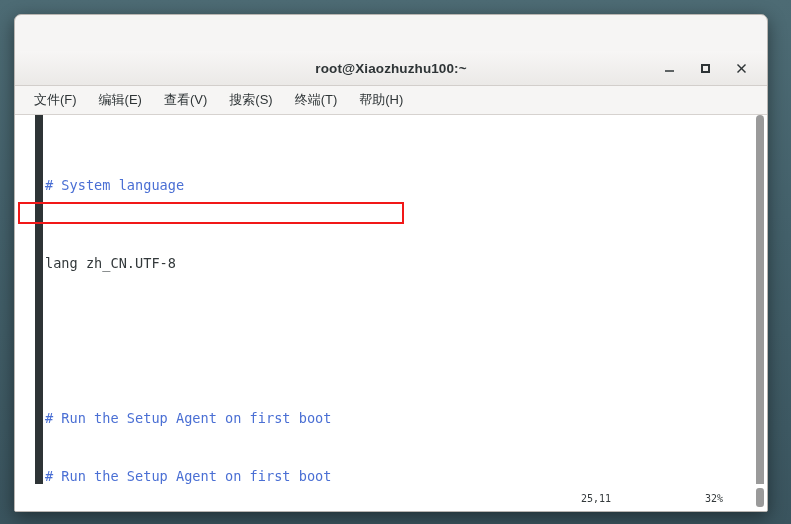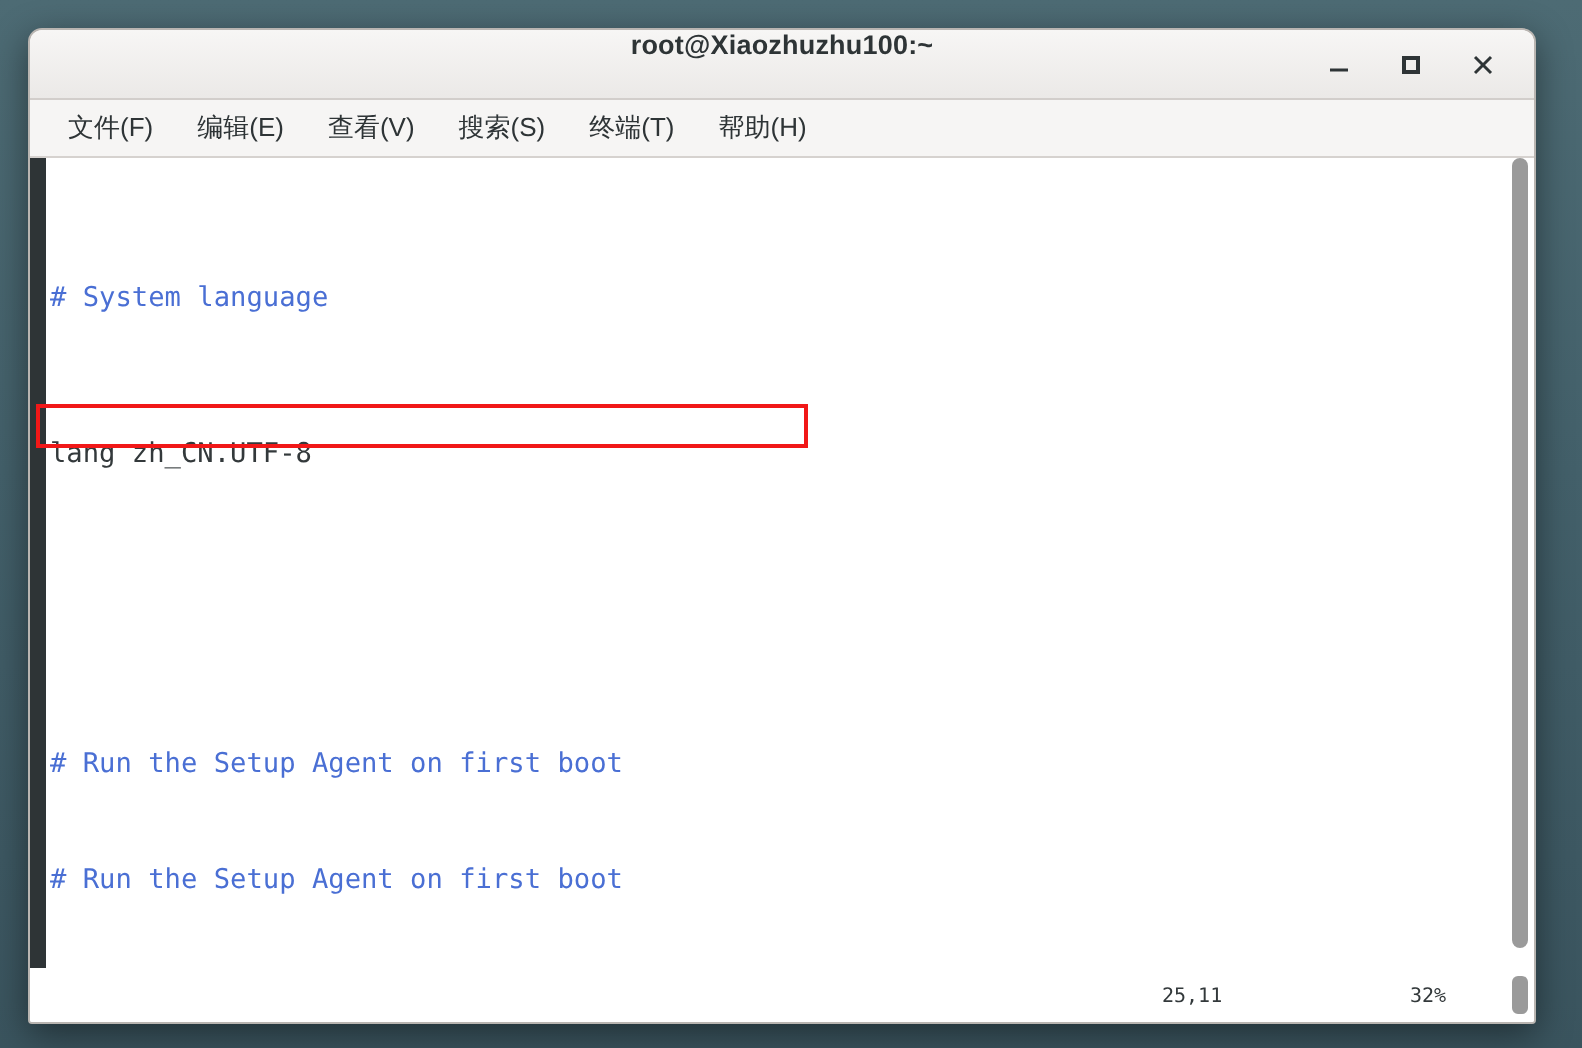--- a/index.html
+++ b/index.html
@@ -36,22 +36,24 @@
   }
 
   
   #titlebar {
     height: 34px;
     min-height: 34px;
     background: linear-gradient(180deg, #f7f6f5 0%, #ebe9e7 100%);
     border-bottom: 1px solid #d2cecb;
     border-radius: 6px 6px 0 0;
     display: flex;
+    align-items: center;
     position: relative;
     padding: 0 6px;
+    margin-top: 36px;
   }
   #title-text {
     position: absolute;
     left: 0; right: 0;
     text-align: center;
     font-size: 13.5px;
     font-weight: bold;
     color: #2e3436;
     letter-spacing: 0.1px;
     pointer-events: none;
@@ -91,20 +93,21 @@
     white-space: nowrap;
   }
 
   
   #terminal-wrap {
     flex: 1;
     position: relative;
     background: #ffffff;
     display: flex;
     overflow: hidden;
+    padding-left: 20px;
   }
   #term-leftbar {
     width: 8px;
     min-width: 8px;
     background: #2e3436;
   }
   #terminal {
     flex: 1;
     position: relative;
     background: #ffffff;

